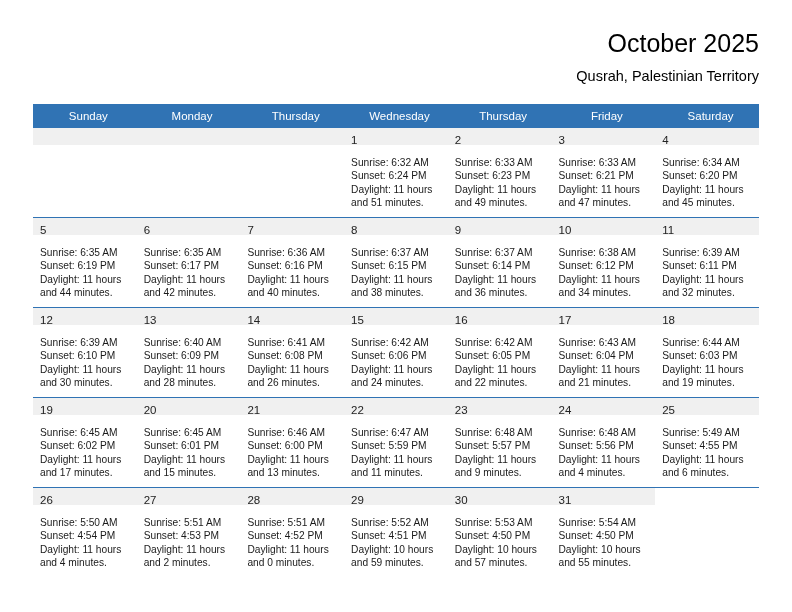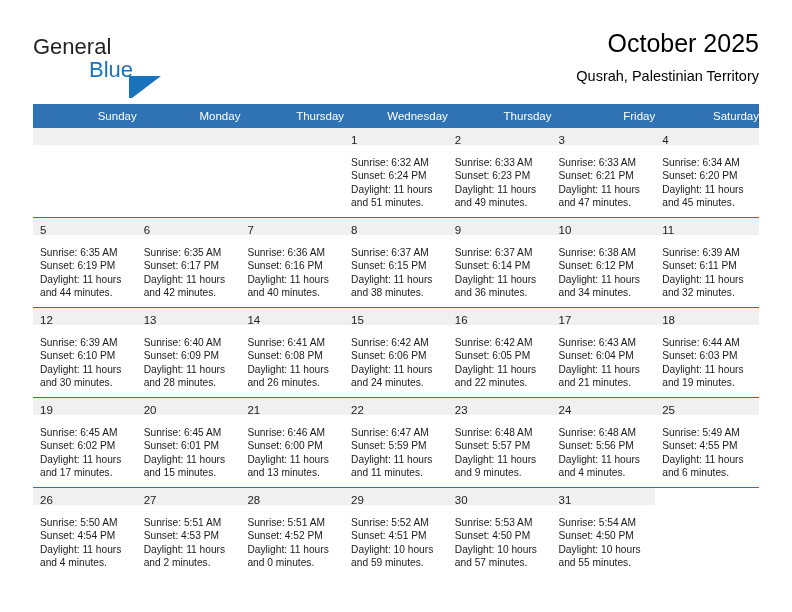--- a/index.html
+++ b/index.html
@@ -99,21 +99,21 @@
     top: 104px;
     width: 726px;
     border-collapse: collapse;
     table-layout: fixed;
   }
   .calendar th {
     background: #3073b4;
     color: #ffffff;
     font-size: 11.5px;
     font-weight: normal;
-    text-align: right;
+    text-align: center;
     padding: 6px 0 6px 7px;
     height: 10px;
     vertical-align: middle;
   }
   .calendar td {
     width: 103.7px;
     vertical-align: top;
     padding: 0;
     border-top: 1.6px solid #3073b4;
     height: 89px;
@@ -147,26 +147,20 @@
   td.blank .daynum-band {
     background: transparent;
   }
 </style>
 </head>
 <body>
 
 <div class="page">
 
   <div class="header">
-    <div class="brand">
-      <span class="brand-general">General</span>
-      <span class="brand-bar"></span>
-      <span class="brand-triangle"></span>
-      <span class="brand-blue">Blue</span>
-    </div>
     <div class="title-block">
       <div class="cal-title">October 2025</div>
       <div class="cal-location">Qusrah, Palestinian Territory</div>
     </div>
   </div>
 
   <table class="calendar">
     <thead>
       <tr>
         <th>Sunday</th>

